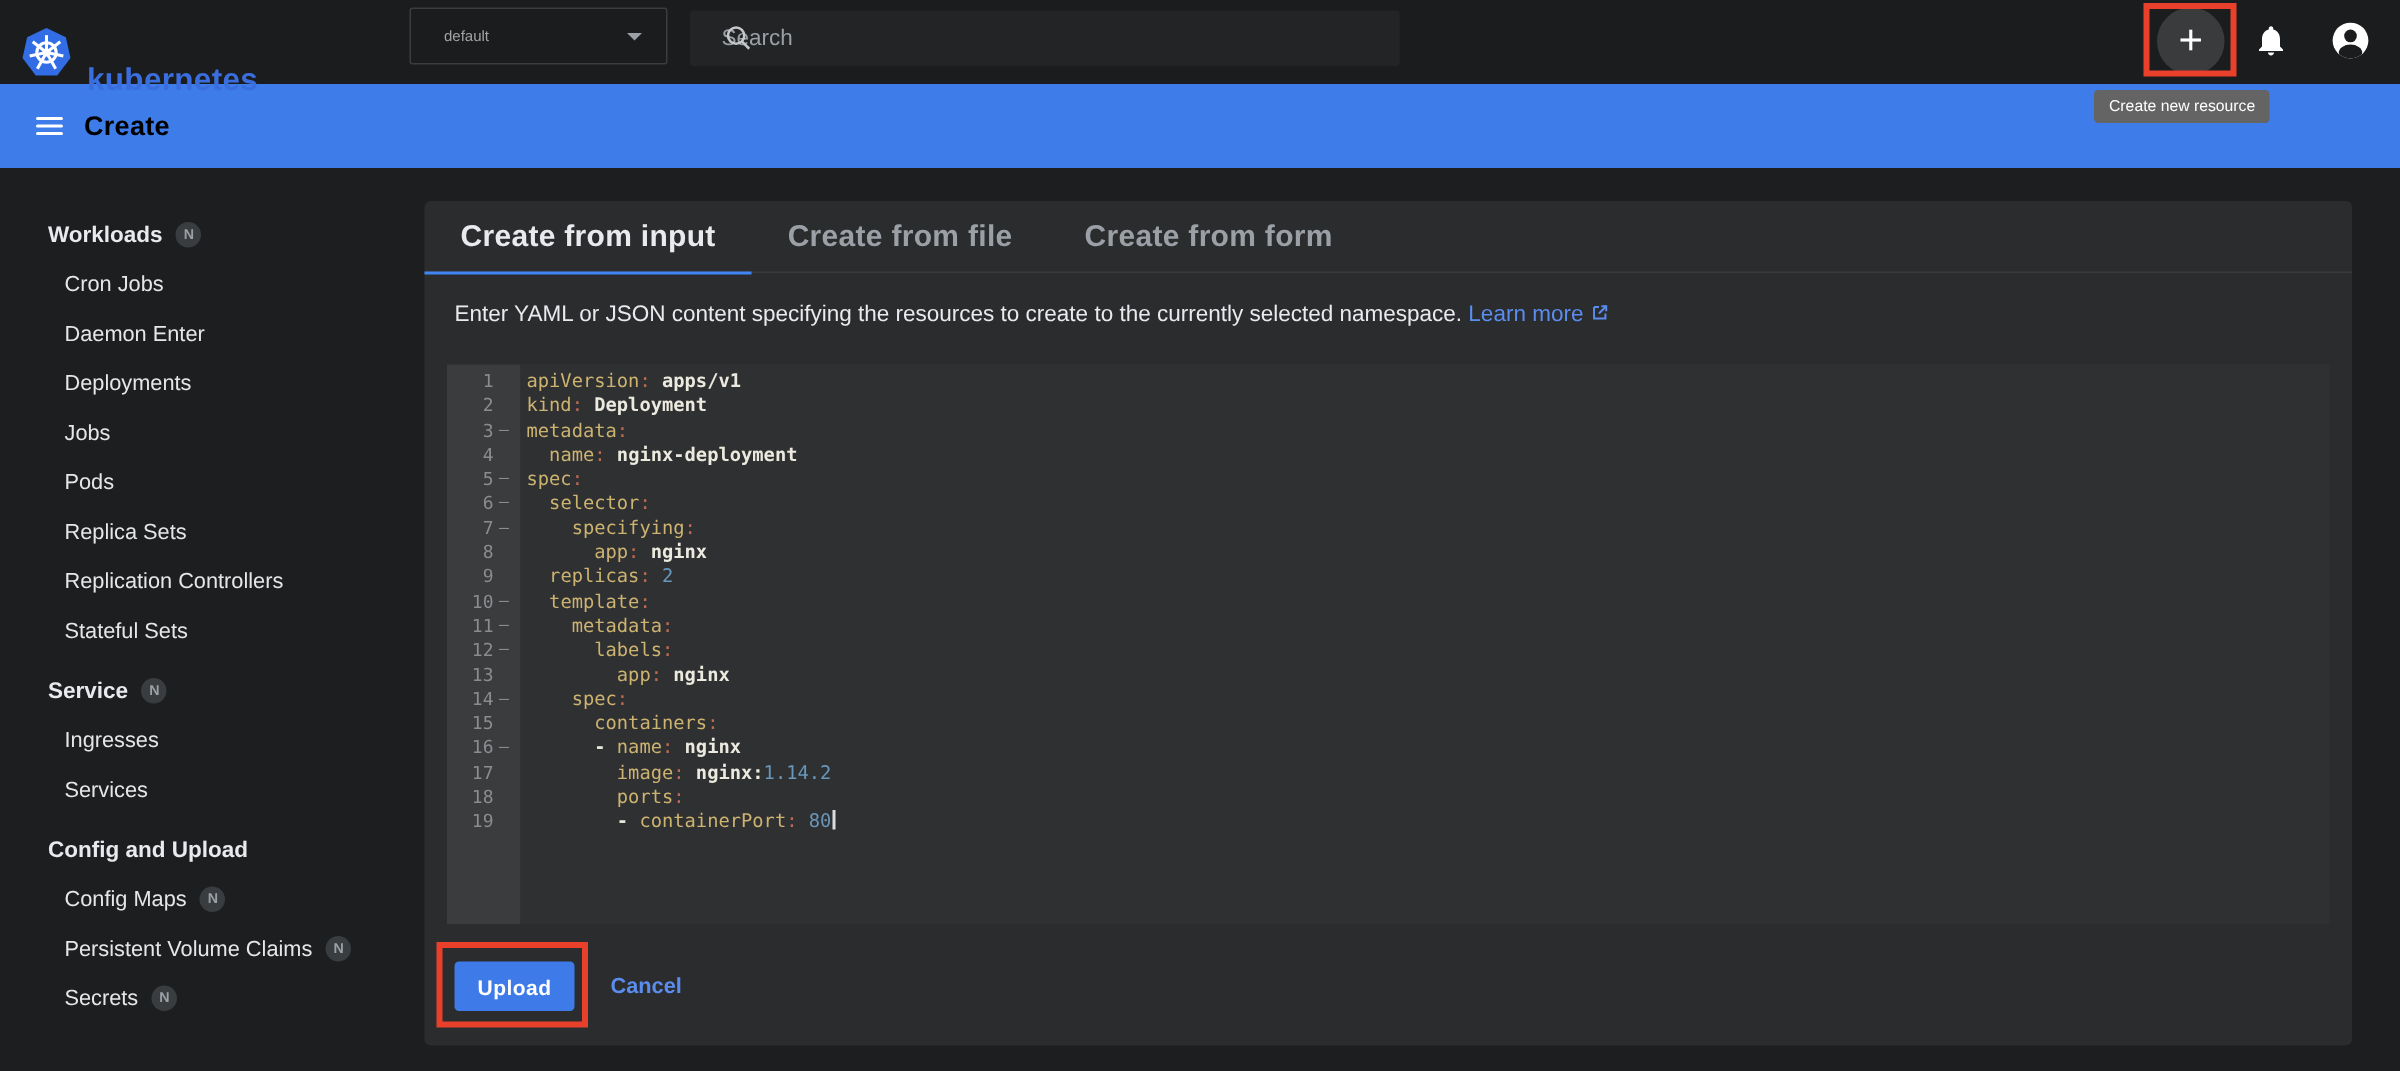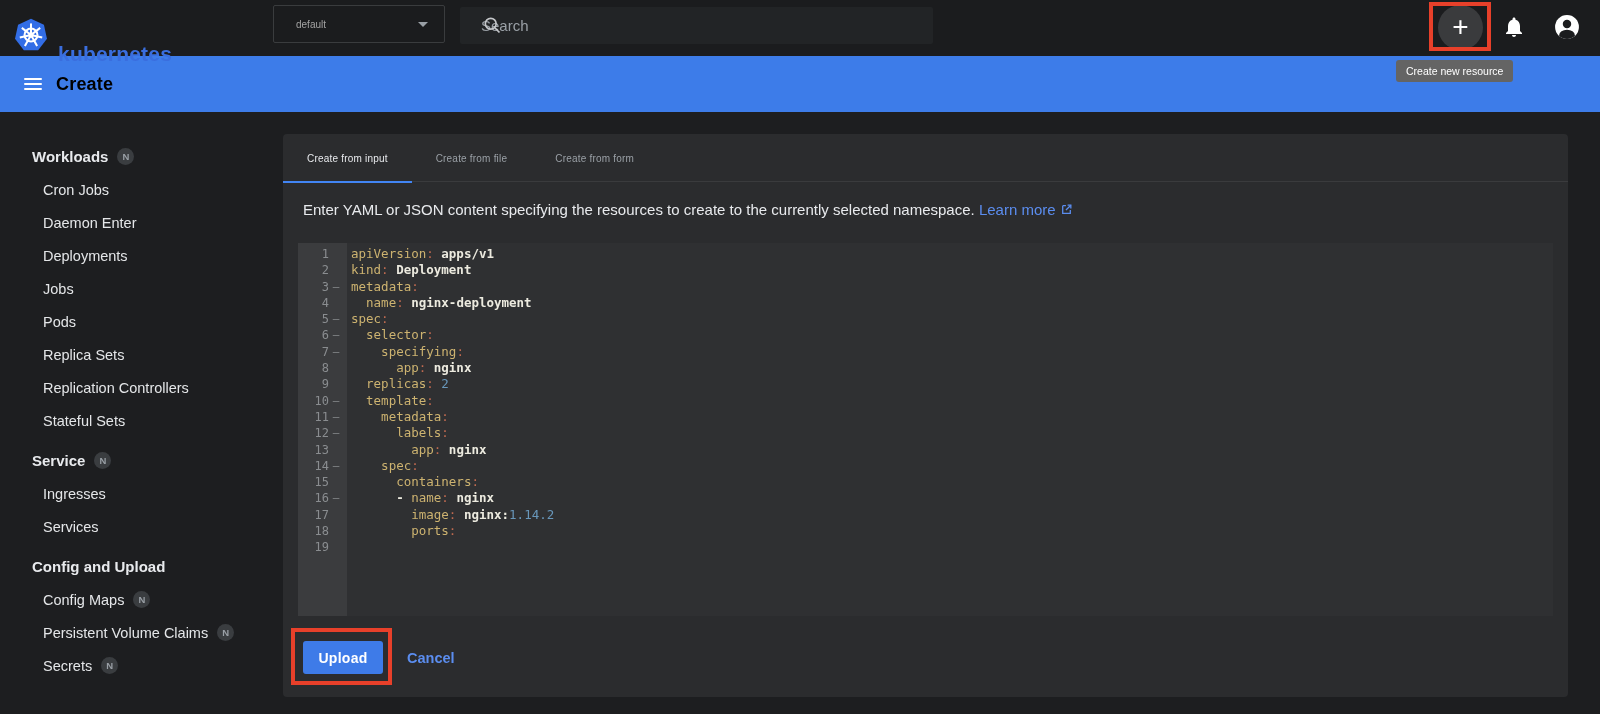--- a/index.html
+++ b/index.html
@@ -48,21 +48,21 @@
   .side-header.gap { margin-top:7px; }
   .side-item { height:33px; display:flex; align-items:center; padding-left:43px; color:#e4e6e8;
                font-size:14.5px; cursor:pointer; }
   .nbadge { margin-left:9px; width:17px; height:17px; border-radius:50%; background:#3a3d40; color:#9aa0a6;
             font-size:9.5px; font-weight:bold; display:inline-flex; align-items:center; justify-content:center; }
 
   
   .card { position:absolute; left:283px; top:134px; width:1285px; height:563px; background:#2b2c2e;
           border-radius:4px; z-index:5; }
   .tabs-row { height:48px; border-bottom:1px solid #3a3b3d; display:flex; }
-  .tab { height:48px; padding:0 24px; display:flex; align-items:center; font-size:10px; font-weight:normal;
+  .tab { height:48px; padding:0 24px; display:flex; align-items:center; font-size:20px; font-weight:bold;
          letter-spacing:.2px; color:#9aa0a6; cursor:pointer; position:relative; }
   .tab.active { color:#e8eaed; }
   .tab.active::after { content:""; position:absolute; left:0; right:0; bottom:-1px; height:2px; background:#4285f4; }
 
   .desc-row { margin:19px 20px 0 20px; font-size:15px; color:#e8eaed; }
   .link { color:#5b8def; cursor:pointer; text-decoration:none; }
   .extlink-icon { display:inline-block; vertical-align:-1px; margin-left:4px; }
 
   
   .editor { position:absolute; left:15px; top:109px; width:1255px; height:373px; display:flex;
@@ -328,20 +328,21 @@
         <div class="code-line"><span class="tk-plain">  </span><span class="tk-key">replicas</span><span class="tk-colon">:</span><span class="tk-num"> 2</span></div>
         <div class="code-line"><span class="tk-plain">  </span><span class="tk-key">template</span><span class="tk-colon">:</span></div>
         <div class="code-line"><span class="tk-plain">    </span><span class="tk-key">metadata</span><span class="tk-colon">:</span></div>
         <div class="code-line"><span class="tk-plain">      </span><span class="tk-key">labels</span><span class="tk-colon">:</span></div>
         <div class="code-line"><span class="tk-plain">        </span><span class="tk-key">app</span><span class="tk-colon">:</span><span class="tk-val"> nginx</span></div>
         <div class="code-line"><span class="tk-plain">    </span><span class="tk-key">spec</span><span class="tk-colon">:</span></div>
         <div class="code-line"><span class="tk-plain">      </span><span class="tk-key">containers</span><span class="tk-colon">:</span></div>
         <div class="code-line"><span class="tk-plain">      </span><span class="tk-val">- </span><span class="tk-key">name</span><span class="tk-colon">:</span><span class="tk-val"> nginx</span></div>
         <div class="code-line"><span class="tk-plain">        </span><span class="tk-key">image</span><span class="tk-colon">:</span><span class="tk-val"> nginx:</span><span class="tk-num">1.14.2</span></div>
         <div class="code-line"><span class="tk-plain">        </span><span class="tk-key">ports</span><span class="tk-colon">:</span></div>
+        <div class="code-line"><span class="tk-plain">        </span><span class="tk-val">- </span><span class="tk-key">containerPort</span><span class="tk-colon">:</span><span class="tk-num"> 80</span><span class="caret"></span></div>
       </div>
   </div>
 
   <button class="upload-btn">Upload</button>
   <span class="cancel-link">Cancel</span>
 
   <div class="annot annot-upload" style="left:8px; top:494px;"></div>
 </main>
 
 </body></html>

